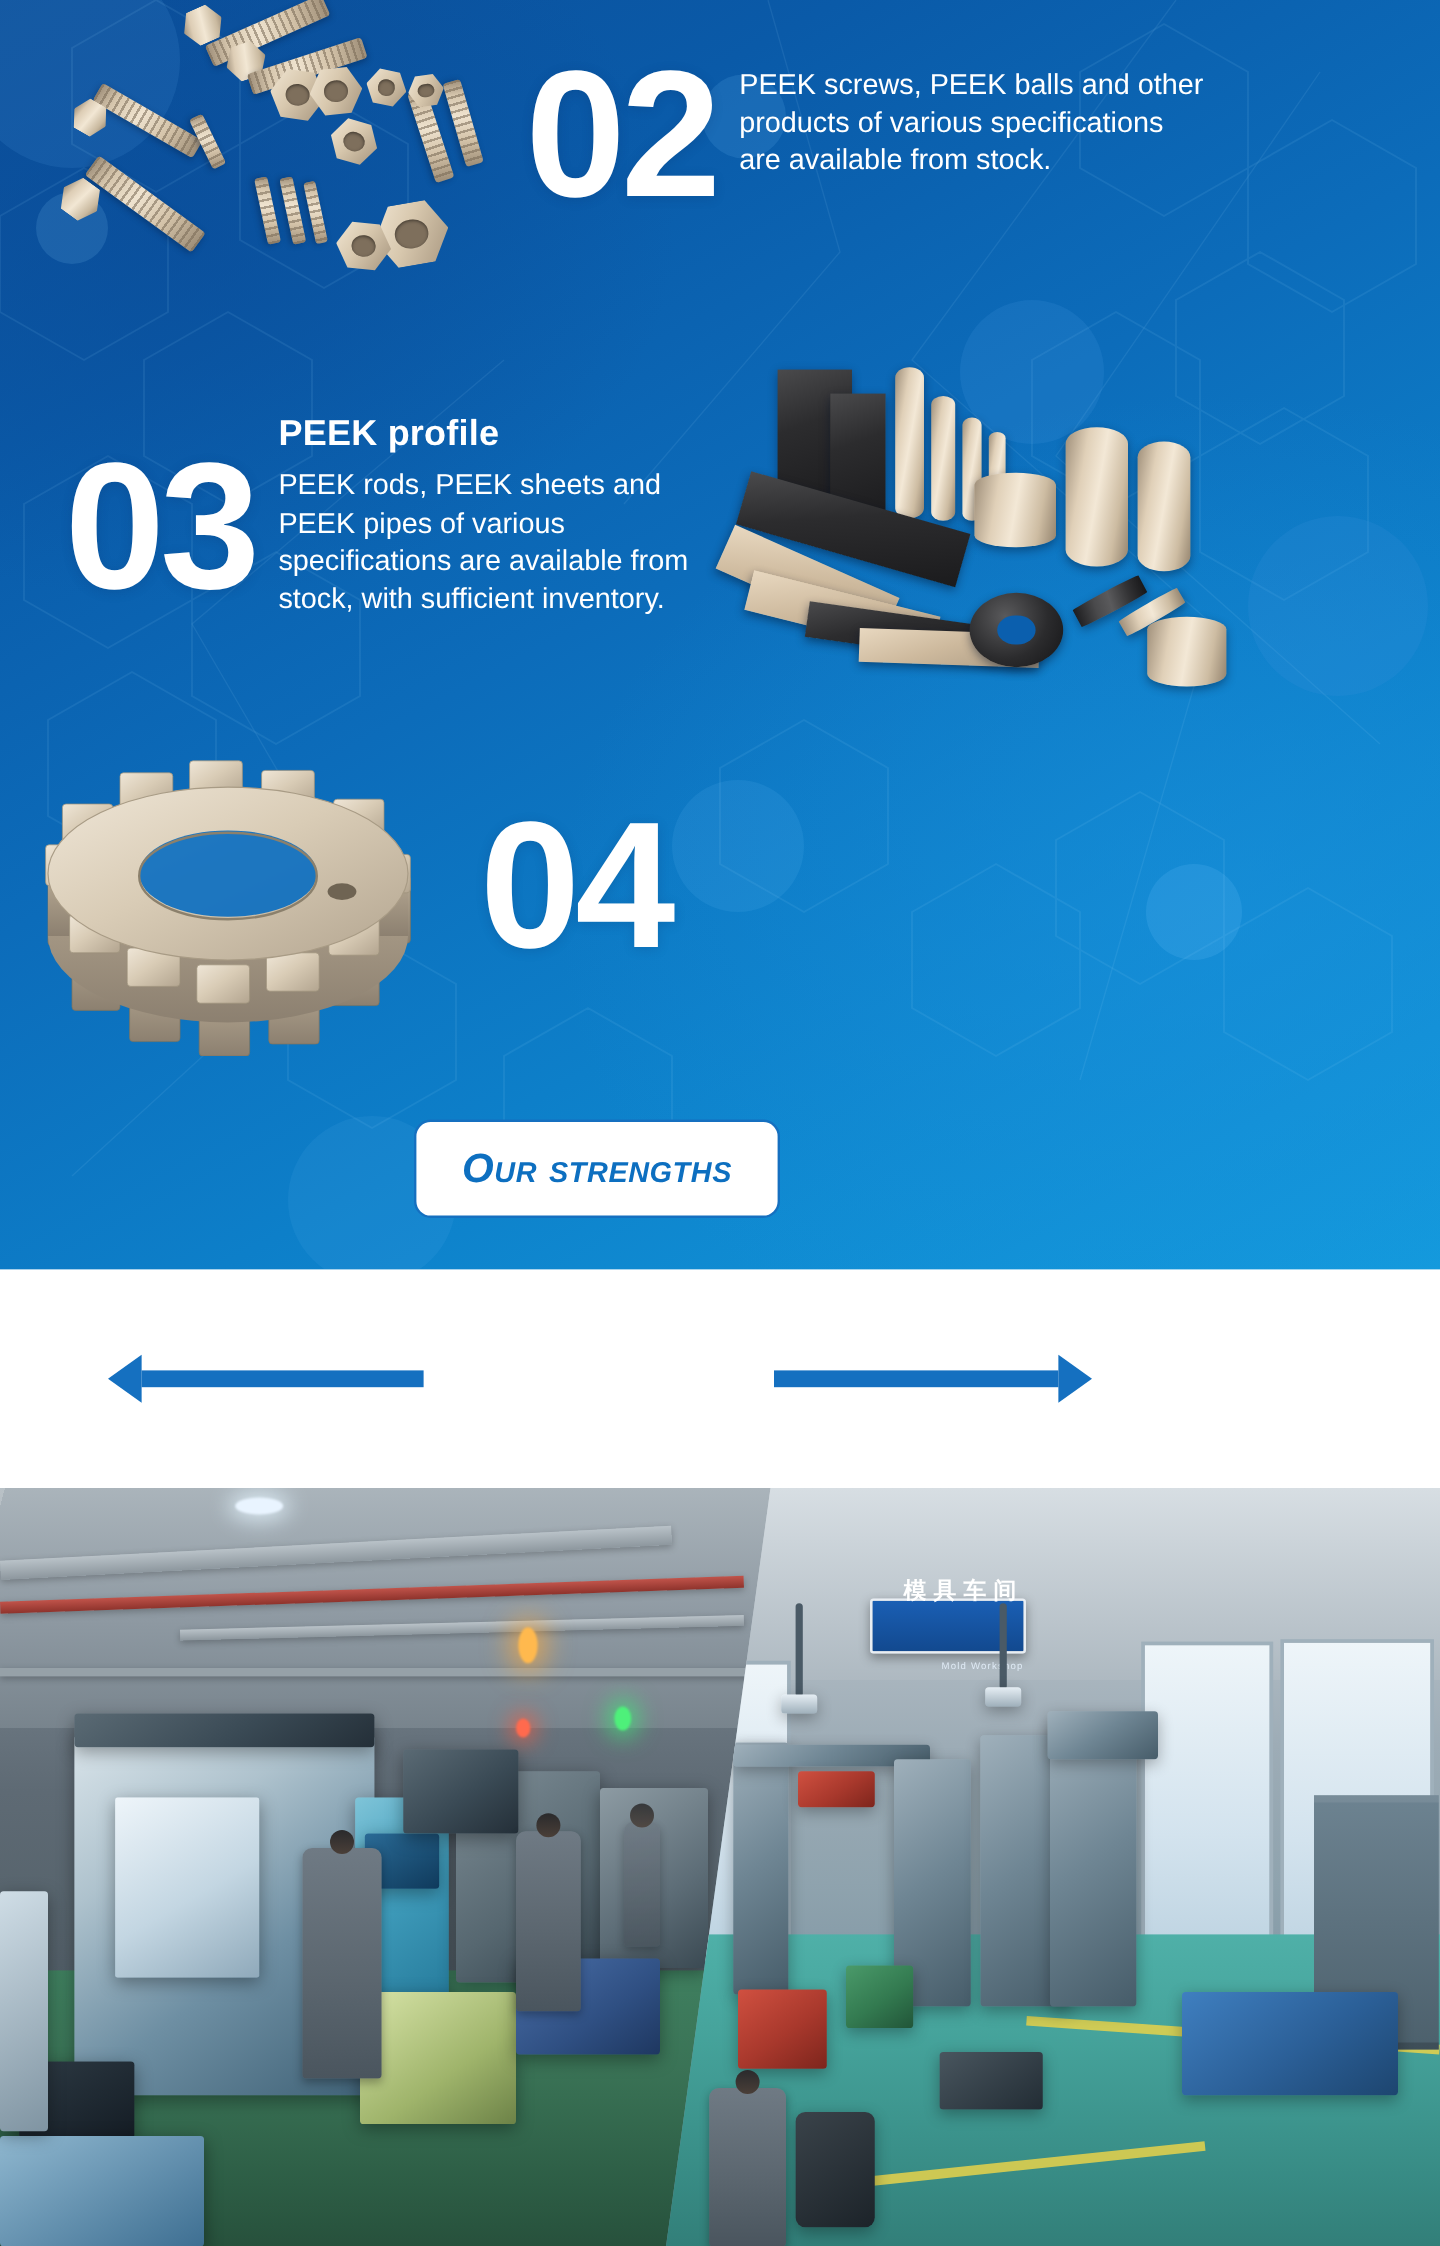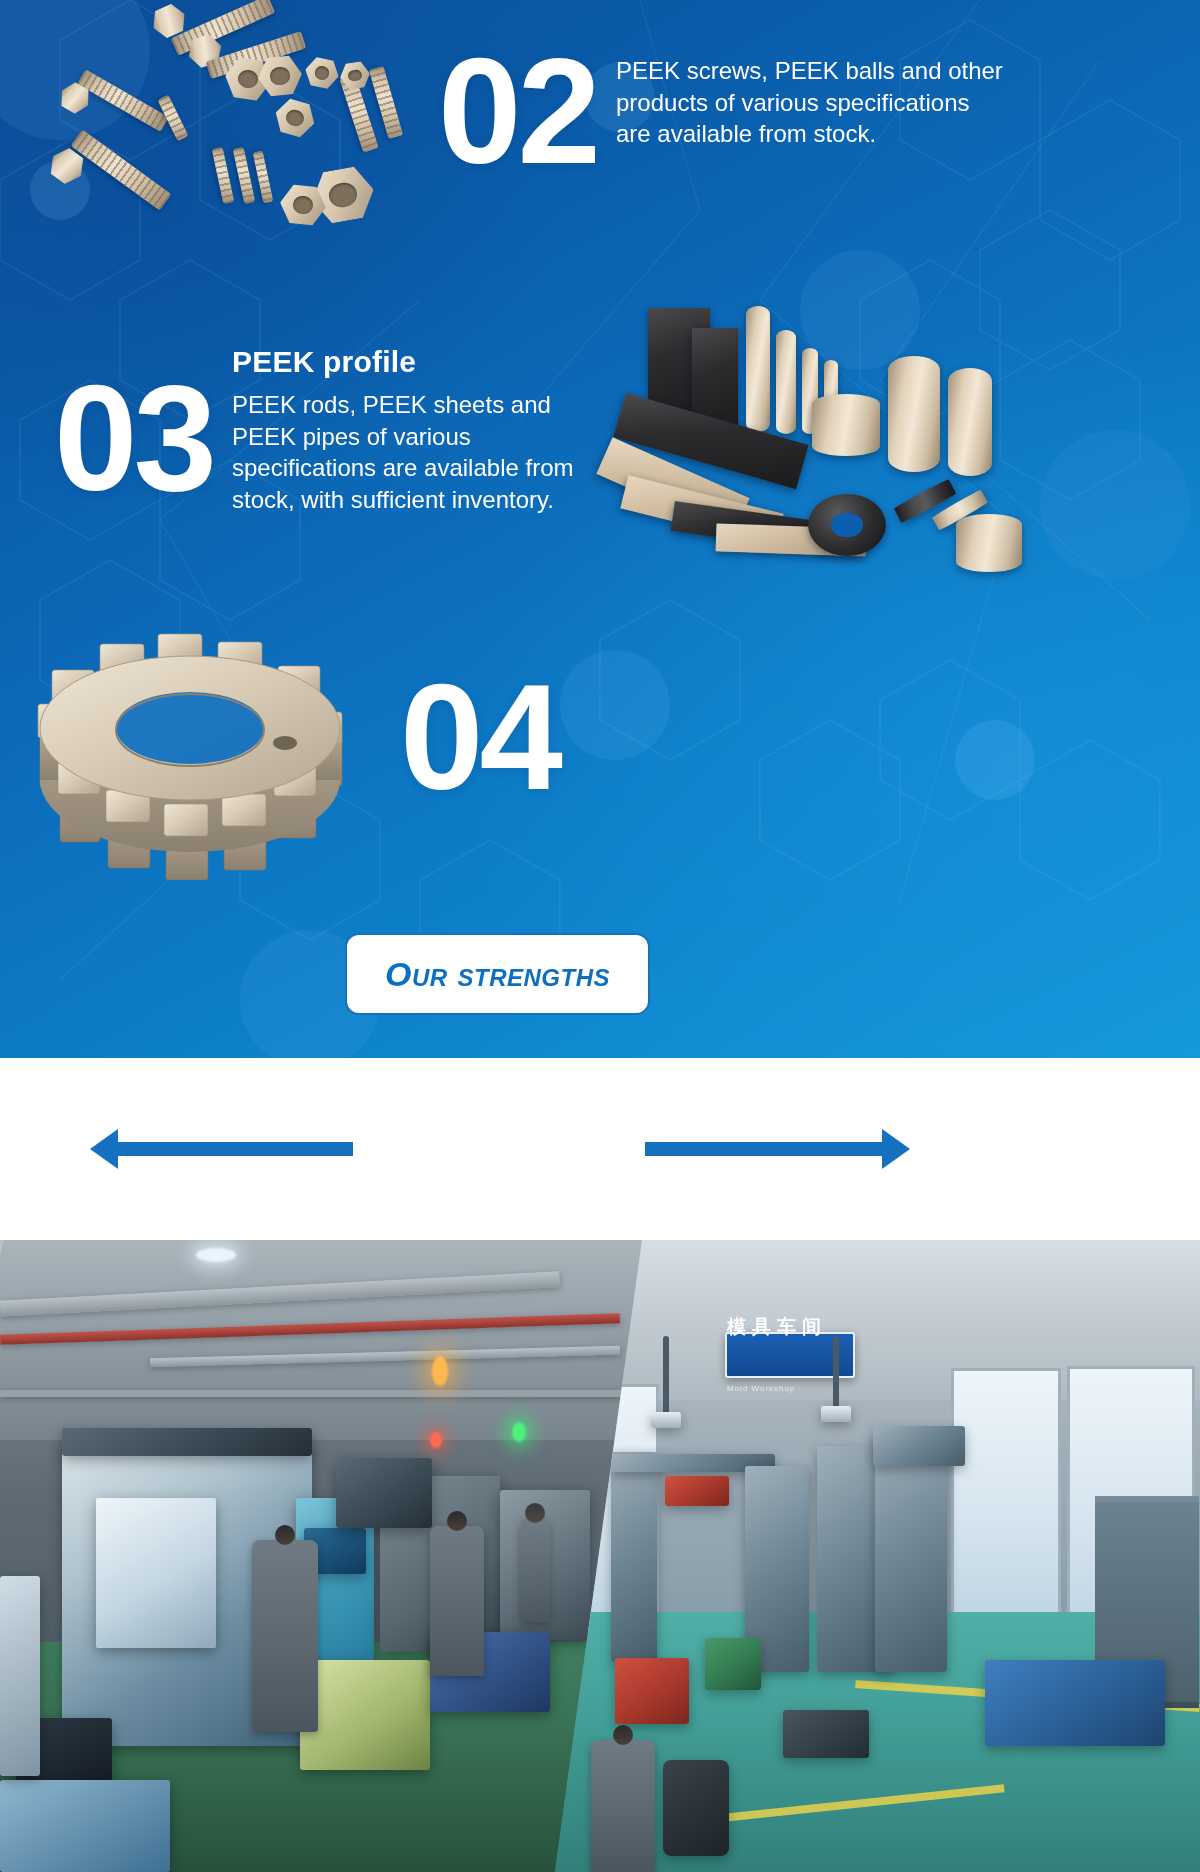--- a/index.html
+++ b/index.html
@@ -261,21 +261,21 @@
   }
   .pr-mach.red{ background: linear-gradient(145deg,#d05040 0%, #a8382c 55%, #7d251c 100%); }
   .pr-mach.blue{ background: linear-gradient(145deg,#3f7fc0 0%, #2b5f97 55%, #1d456f 100%); }
   .pr-mach.green{ background: linear-gradient(145deg,#4a9a6a 0%, #337a50 55%, #215538 100%); }
 
   .sign {
     position: absolute;
     background: linear-gradient(to bottom, #1a5fb4 0%, #12498f 100%);
     border: 2px solid #e9eef3;
     border-radius: 3px;
-    display:flex; flex-direction:column; align-items:flex-start; justify-content:center;
+    display:flex; flex-direction:column; align-items:flex-end; justify-content:center;
     box-shadow: 0 3px 9px rgba(0,0,0,.35);
     gap: 31px;
   }
   .sign-cn { color:#ffffff; font-size:19px; letter-spacing:6px; font-weight:bold; line-height:1.1; }
   .sign-en { color:#dfeaf5; font-size:8px; letter-spacing:1px; margin-top:16px; }
 
   .shelf{
     position:absolute;
     background: linear-gradient(to bottom,#6d8391,#4c606c);
     box-shadow: inset 0 6px 0 rgba(255,255,255,.08), inset 0 -6px 0 rgba(0,0,0,.18);

